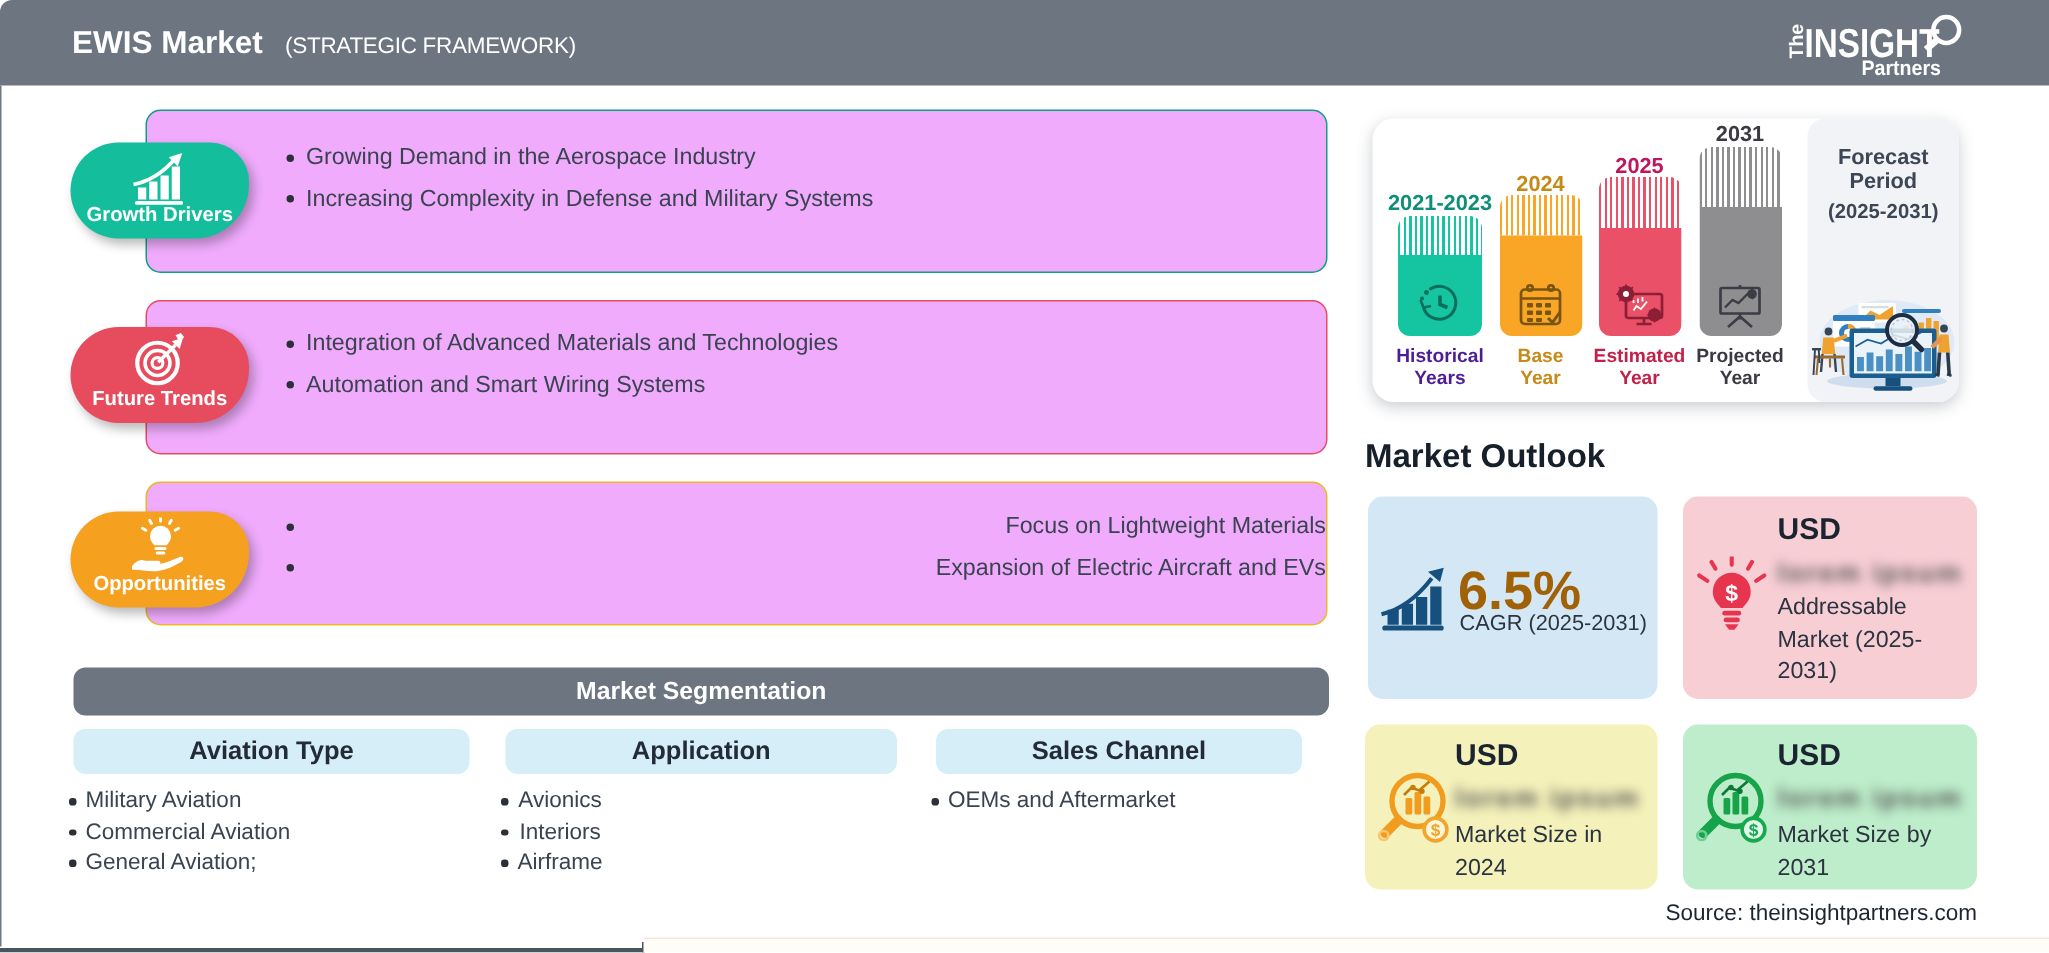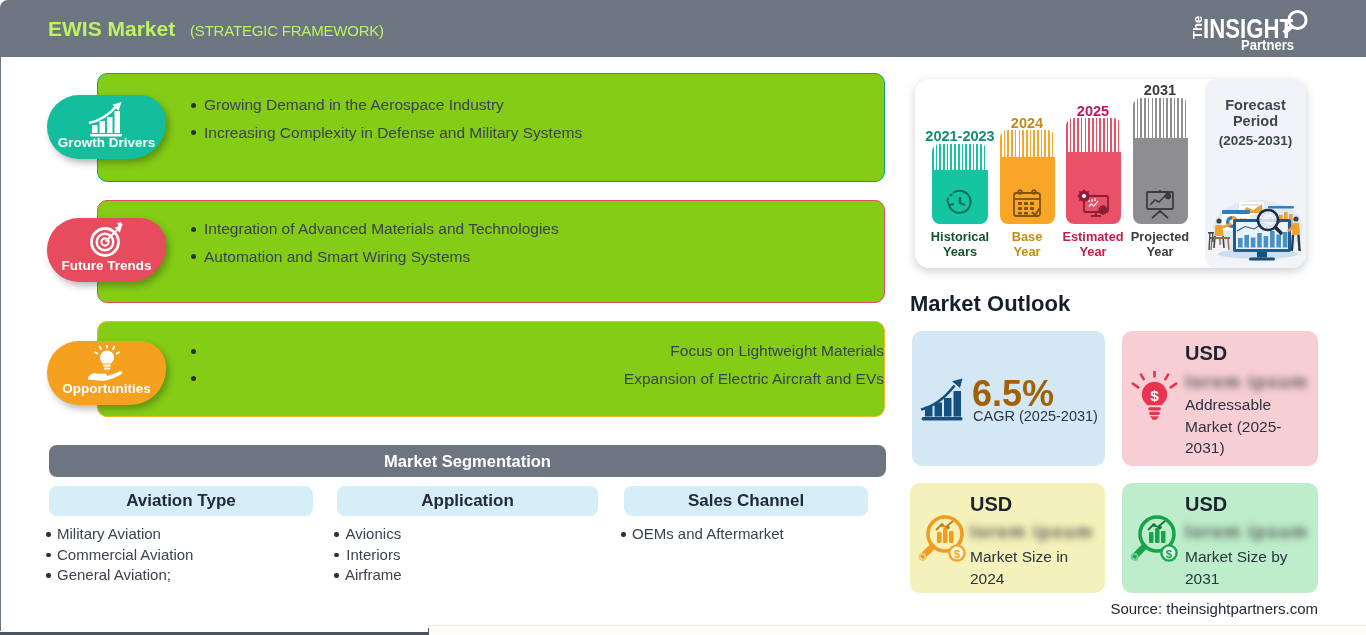--- a/index.html
+++ b/index.html
@@ -1,24 +1,24 @@
 <!DOCTYPE html>
 <html><head>
 <meta charset="utf-8">
 <style>
 * { margin:0; padding:0; box-sizing:border-box; }
 html,body { width:1366px; height:635px; }
 body { position:relative; font-family:"Liberation Sans",sans-serif; background:#fff; overflow:hidden; }
 .abs { position:absolute; }
 
 .hdr { left:0; top:0; width:1366px; height:57px; background:#6c7580; border-radius:8px 0 0 0; }
-.hdr h1 { position:absolute; left:48px; top:0; height:52px; line-height:57px; color:#bef264; font-size:21px; font-weight:bold; white-space:nowrap; }
+.hdr h1 { position:absolute; left:48px; top:0; height:52px; line-height:57px; color:#ffffff; font-size:21px; font-weight:bold; white-space:nowrap; }
 .hdr h1 span { font-weight:normal; font-size:15px; margin-left:9px; letter-spacing:-0.2px; }
 
-.bigbox { left:97px; width:788px; border-width:1.5px; border-style:solid; border-radius:10px; background:#84cc16; }
+.bigbox { left:97px; width:788px; border-width:1.5px; border-style:solid; border-radius:10px; background:#f0abfc; }
 .b1 { top:73px; height:109px; border-color:#0f9e85; }
 .b2 { top:200px; height:103px; border-color:#e64c5e; }
 .b3 { top:321px; height:96px; border-color:#eab821;text-align:right; }
 .bigbox ul { list-style:none; margin-left:106px; }
 .bigbox li { font-size:15.5px; color:#3a4350; line-height:27.5px; position:relative; }
 .bigbox li:before { content:""; position:absolute; left:-13px; top:11.5px; width:5px; height:5px; border-radius:50%; background:#2a2f38; }
 .b1 ul { margin-top:17px; } .b2 ul { margin-top:14px; } .b3 ul { margin-top:15px; }
 .pill { left:47px; width:119px; height:64px; border-radius:32px 26px 36px 32px; box-shadow:3px 4px 7px rgba(0,0,0,.28); text-align:center; color:#fff; }
 .p1 { top:95px; background:#14bd9c; }
 .p2 { top:218px; background:#e64c5e; }
@@ -230,21 +230,21 @@
     <g stroke="#3c3c46" fill="none" stroke-width="1.8">
       <rect x="3" y="3" width="26" height="17" rx="1"></rect>
       <path d="M16 20 L16 24 M16 22 L8 29 M16 22 L24 29 M16 3 L16 1"></path>
       <path d="M6 16 L11 11 L15 13 L21 7 L25 10" stroke-width="1.6"></path>
     </g>
     <g fill="#3c3c46">
       <circle cx="24" cy="7" r="3.2"></circle>
       <path d="M24 2.5 L24.8 4.5 L23.2 4.5 Z"></path>
     </g>
   </svg>
-<div class="abs blab" style="left:915px;top:230px;color:#14532d;">Historical<br>Years</div>
+<div class="abs blab" style="left:915px;top:230px;color:#4c1d95;">Historical<br>Years</div>
 <div class="abs blab" style="left:982px;top:230px;color:#c58a17;">Base<br>Year</div>
 <div class="abs blab" style="left:1048px;top:230px;color:#c22049;">Estimated<br>Year</div>
 <div class="abs blab" style="left:1115px;top:230px;color:#3a3a42;">Projected<br>Year</div>
 
 <div class="abs mo-title">Market Outlook</div>
 <div class="abs card cardA">
   <svg style="position:absolute;left:8px;top:46px;" width="44" height="44" viewBox="0 0 44 44">
       <g fill="#15507e">
         <rect x="5" y="29.5" width="7.5" height="10"></rect>
         <rect x="14.5" y="25.5" width="7.5" height="14"></rect>

